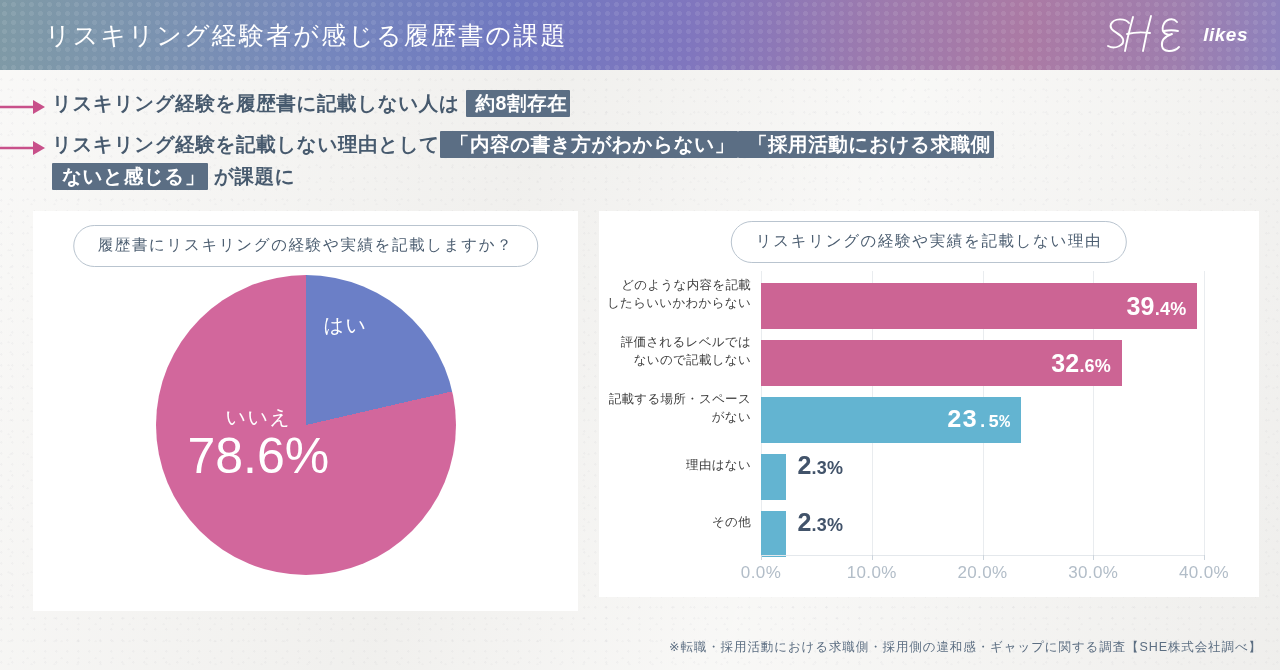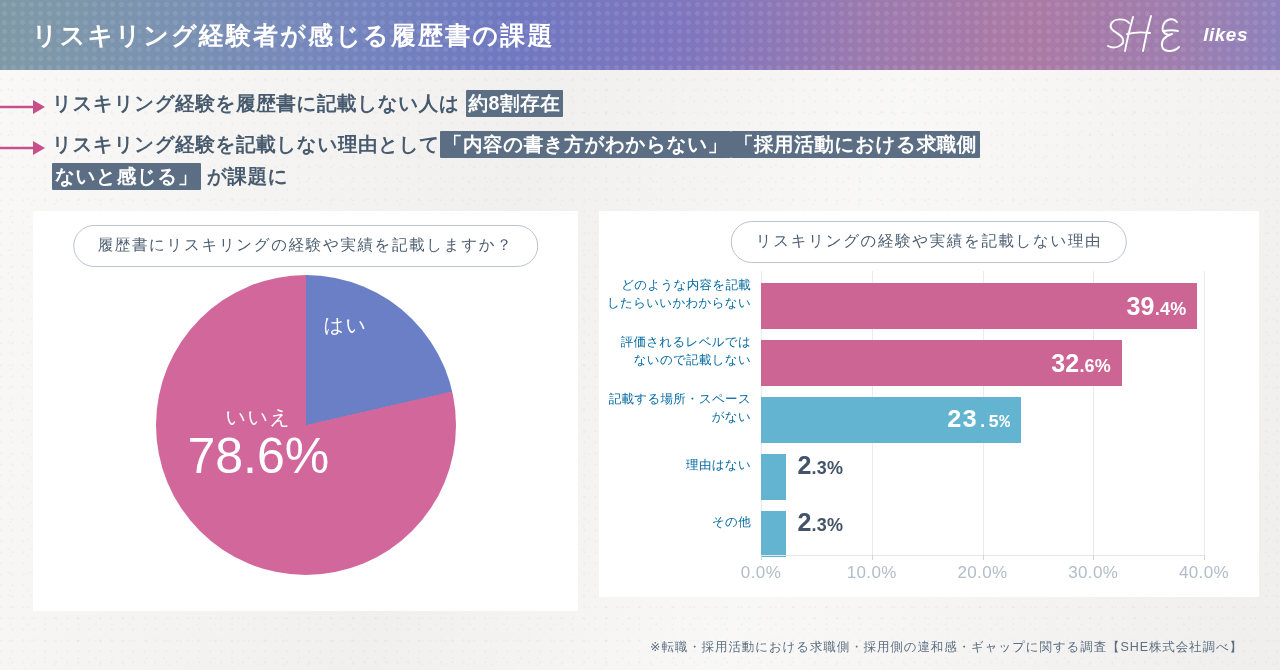--- a/index.html
+++ b/index.html
@@ -60,26 +60,26 @@
     content: "";
     position: absolute;
     inset: 0;
     background-image:
       radial-gradient(circle at 50% 50%, rgba(255,255,255,.10) 0 2.2px, transparent 2.6px);
     background-size: 9px 9px;
     opacity: .85;
   }
   .header-title {
     position: absolute;
-    left: 32px;
+    left: 45px;
     top: 50%;
     transform: translateY(-50%);
     color: #ffffff;
     font-size: 25px;
-    font-weight: 700;
+    font-weight: 400;
     letter-spacing: 2.2px;
     white-space: nowrap;
     z-index: 2;
   }
   .brand-logo {
     position: absolute;
     right: 32px;
     top: 50%;
     transform: translateY(-50%);
     display: flex;
@@ -120,21 +120,21 @@
   .bullet-text {
     color: #475a6e;
     font-size: 19.5px;
     font-weight: 700;
     line-height: 1.65;
     letter-spacing: .6px;
   }
   .hl {
     background: #5b6e84;
     color: #ffffff;
-    padding: 2px 3px 3px 3px;
+    padding: 2px 3px 3px 10px;
     border-radius: 1px;
     box-decoration-break: clone;
     -webkit-box-decoration-break: clone;
   }
 
   
   .cards {
     position: relative;
     z-index: 6;
     display: flex;
@@ -268,21 +268,21 @@
     height: 46px;
   }
   .bar-cat {
     position: absolute;
     right: calc(100% + 10px);
     top: 50%;
     transform: translateY(-50%);
     text-align: right;
     font-size: 12.5px;
     line-height: 1.45;
-    color: #0369a1;
+    color: #404040;
     letter-spacing: .3px;
     white-space: nowrap;
   }
   .bar-fill {
     position: absolute;
     left: 0;
     top: 12px;
     height: 100%;
   }
   .bar-value-in {
@@ -299,21 +299,21 @@
     transform: translateY(-50%);
     color: #42536a;
     white-space: nowrap;
   }
   .v-int { font-size: 25px; font-weight: 700; letter-spacing: .2px; }
   .v-dec { font-size: 18px; font-weight: 700; letter-spacing: .2px; }
 
   
   .footnote {
     position: absolute;
-    right: 37px;
+    right: 18px;
     bottom: 14px;
     z-index: 6;
     color: #5c6e82;
     font-size: 12.5px;
     letter-spacing: .9px;
     white-space: nowrap;
   }
 </style>
 </head>
 <body>

